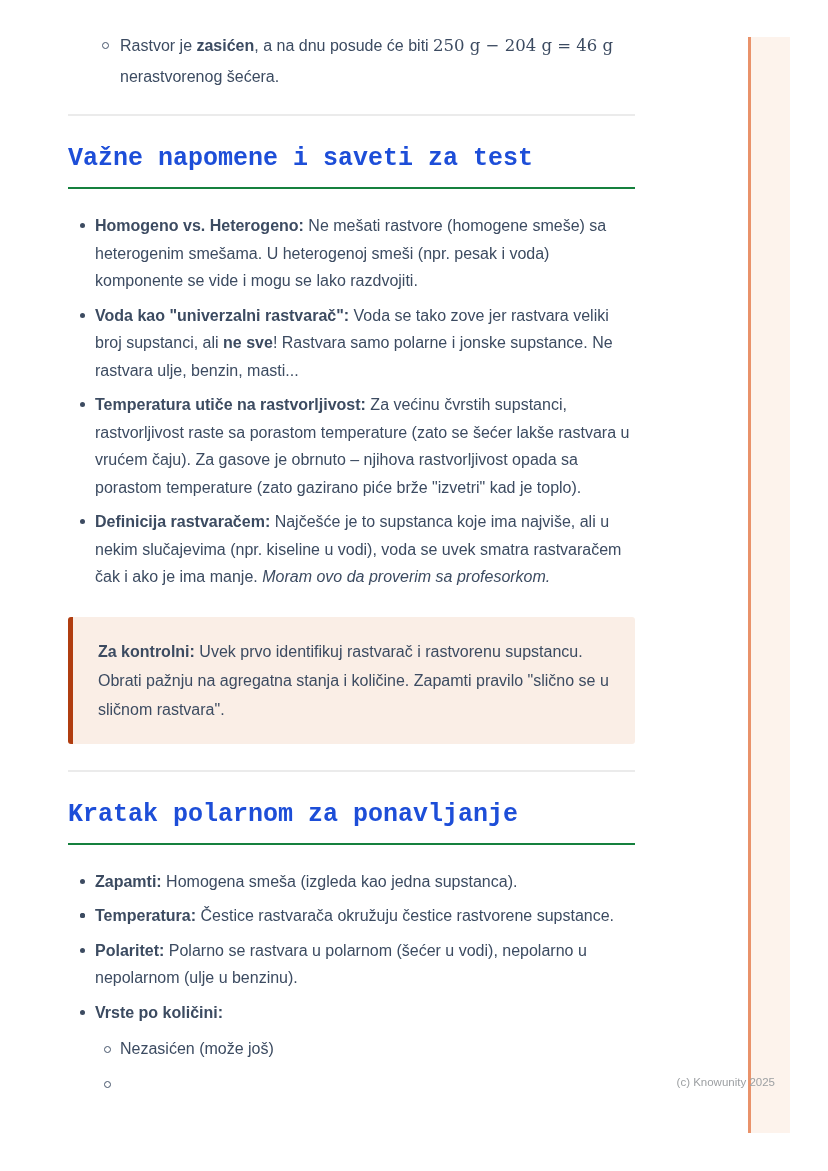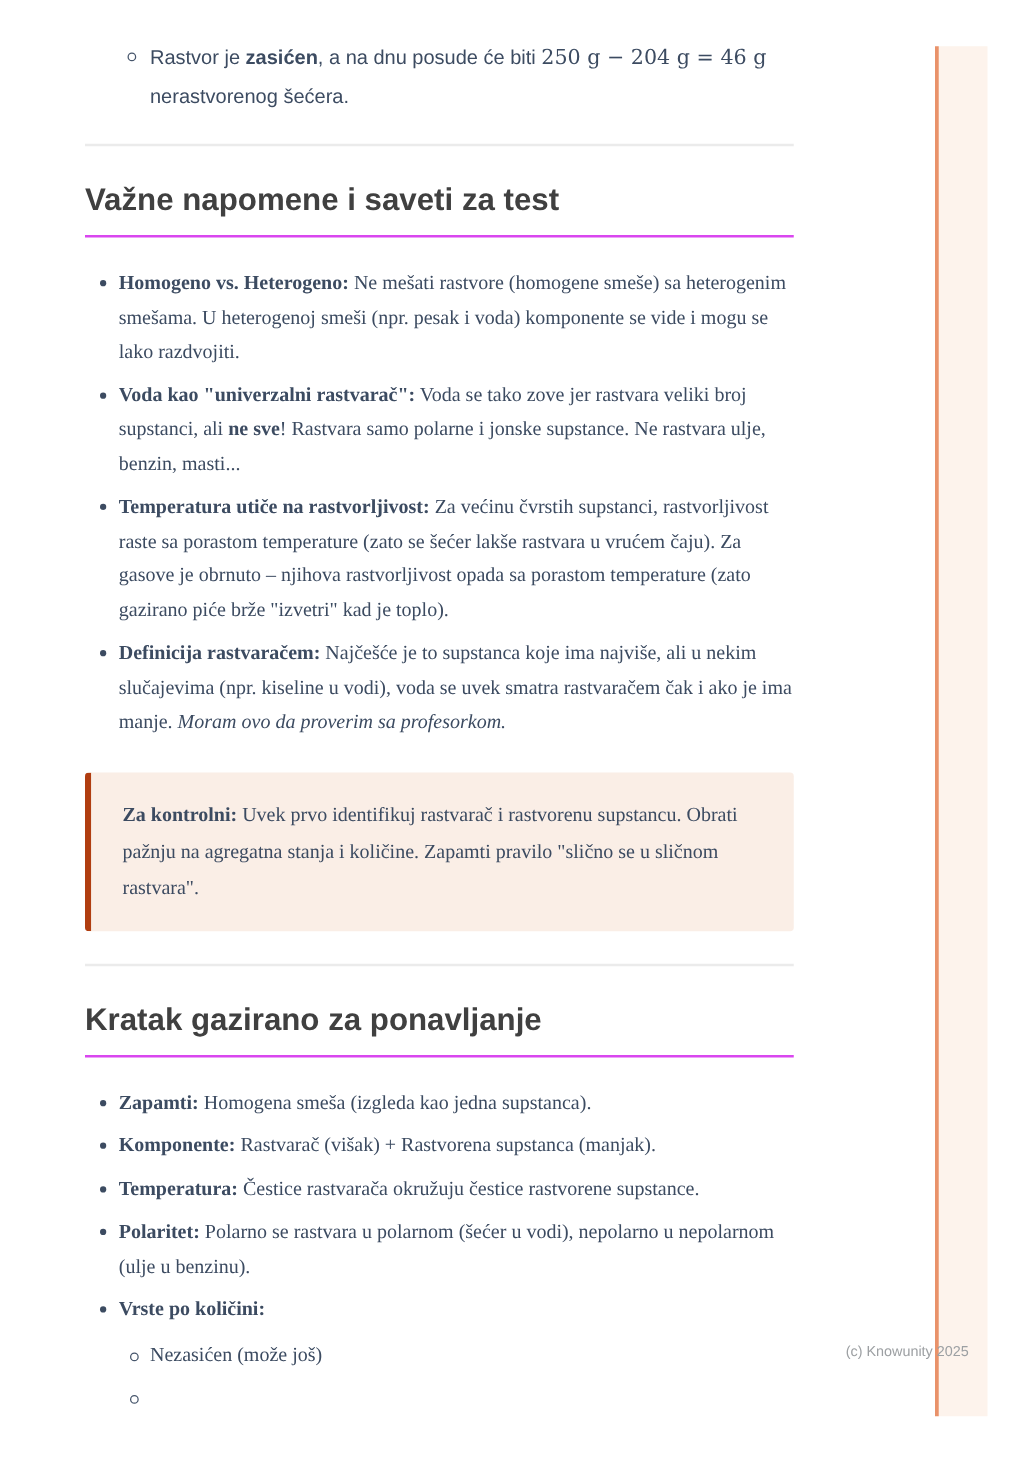--- a/index.html
+++ b/index.html
@@ -22,45 +22,46 @@
   .ring {
     display:inline-block; width:5px; height:5px; border:1.5px solid #46556b;
     border-radius:50%; background:transparent;
   }
 
   hr.divider { border:none; border-top:2px solid #ebebeb; margin:22px 0 0 0; }
   hr.divider2 { margin-top:26px; }
 
   h2.section-title {
     margin:28px 0 0 0; padding-bottom:13px;
-    border-bottom:2px solid #d946ef;
-    color:#404040; font-size:25px; line-height:30px; font-weight:700;
+    border-bottom:2px solid #15803d;
+    color:#1d4ed8; font-size:25px; line-height:30px; font-weight:700;
     letter-spacing:0;
+    font-family:Liberation Mono, monospace;
   }
 
   ul.notes { margin:23px 0 0 0; padding:0 0 0 27px; list-style:none; font-size:16px; line-height:27.5px; }
-  ul.notes > li { position:relative; margin-bottom:7px;font-family:Liberation Serif, serif; }
+  ul.notes > li { position:relative; margin-bottom:7px; }
   ul.notes > li > .dot {
     position:absolute; left:-15px; top:11px; width:5px; height:5px;
     background:#3c4b61; border-radius:50%;
   }
 
   ul.sub-list { margin:9px 0 0 0; padding:0 0 0 25px; list-style:none; }
   ul.sub-list > li { position:relative; margin-bottom:7px; }
   ul.sub-list > li > .ring { position:absolute; left:-16px; top:11px; }
 
   .seg-b { font-weight:700; }
   .seg-i { font-style:italic; }
   .seg-m { font-family:"DejaVu Serif", serif; font-size:16.5px; }
 
   .callout {
     margin-top:26px; background:#faeee6; border-left:5px solid #b03d10;
     border-radius:3px; padding:20px 25px; font-size:16px; line-height:29px;
   }
-  .callout p { margin:0;font-family:Liberation Serif, serif; }
+  .callout p { margin:0; }
 
   .copyright {
     position:absolute; top:1076px; right:53px; z-index:2;
     font-size:11.5px; color:#9da0a3;
   }
 </style>
 </head>
 <body>
 
 <div class="page">
@@ -85,25 +86,25 @@
         <li><span class="dot"></span><span><span class="seg-b">Temperatura utiče na rastvorljivost:</span><span class="seg-n"> Za većinu čvrstih supstanci, rastvorljivost raste sa porastom temperature (zato se šećer lakše rastvara u vrućem čaju). Za gasove je obrnuto – njihova rastvorljivost opada sa porastom temperature (zato gazirano piće brže "izvetri" kad je toplo).</span></span></li>
         <li><span class="dot"></span><span><span class="seg-b">Definicija rastvaračem:</span><span class="seg-n"> Najčešće je to supstanca koje ima najviše, ali u nekim slučajevima (npr. kiseline u vodi), voda se uvek smatra rastvaračem čak i ako je ima manje. </span><span class="seg-i">Moram ovo da proverim sa profesorkom.</span></span></li>
       </ul>
 
     <aside class="callout">
       <p><span class="seg-b">Za kontrolni:</span><span class="seg-n"> Uvek prvo identifikuj rastvarač i rastvorenu supstancu. Obrati pažnju na agregatna stanja i količine. Zapamti pravilo "slično se u sličnom rastvara".</span></p>
     </aside>
 
     <hr class="divider divider2">
 
-    <h2 class="section-title">Kratak gazirano za ponavljanje</h2>
+    <h2 class="section-title">Kratak polarnom za ponavljanje</h2>
 
     <ul class="notes">
         <li><span class="dot"></span><span><span class="seg-b">Zapamti:</span><span class="seg-n"> Homogena smeša (izgleda kao jedna supstanca).</span></span></li>
-        <li><span class="dot"></span><span><span class="seg-b">Komponente:</span><span class="seg-n"> Rastvarač (višak) + Rastvorena supstanca (manjak).</span></span></li>
+        <li><span class="dot"></span></li>
         <li><span class="dot"></span><span><span class="seg-b">Temperatura:</span><span class="seg-n"> Čestice rastvarača okružuju čestice rastvorene supstance.</span></span></li>
         <li><span class="dot"></span><span><span class="seg-b">Polaritet:</span><span class="seg-n"> Polarno se rastvara u polarnom (šećer u vodi), nepolarno u nepolarnom (ulje u benzinu).</span></span></li>
         <li><span class="dot"></span><span><span class="seg-b">Vrste po količini:</span></span><ul class="sub-list">
             <li><span class="ring"></span><span>Nezasićen (može još)</span></li>
             <li><span class="ring"></span></li>
           </ul></li>
       </ul>
 
   </div>
 

